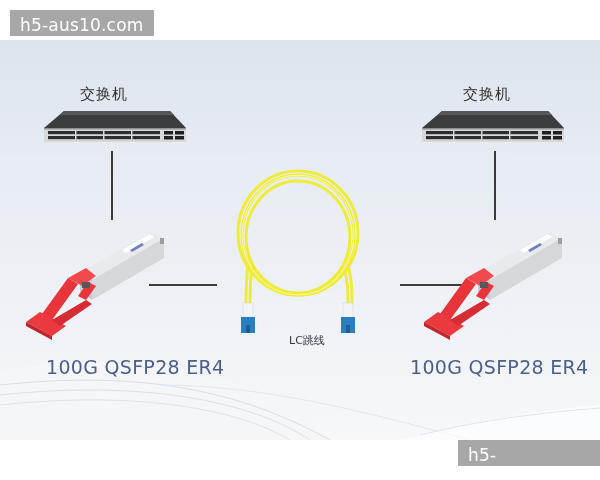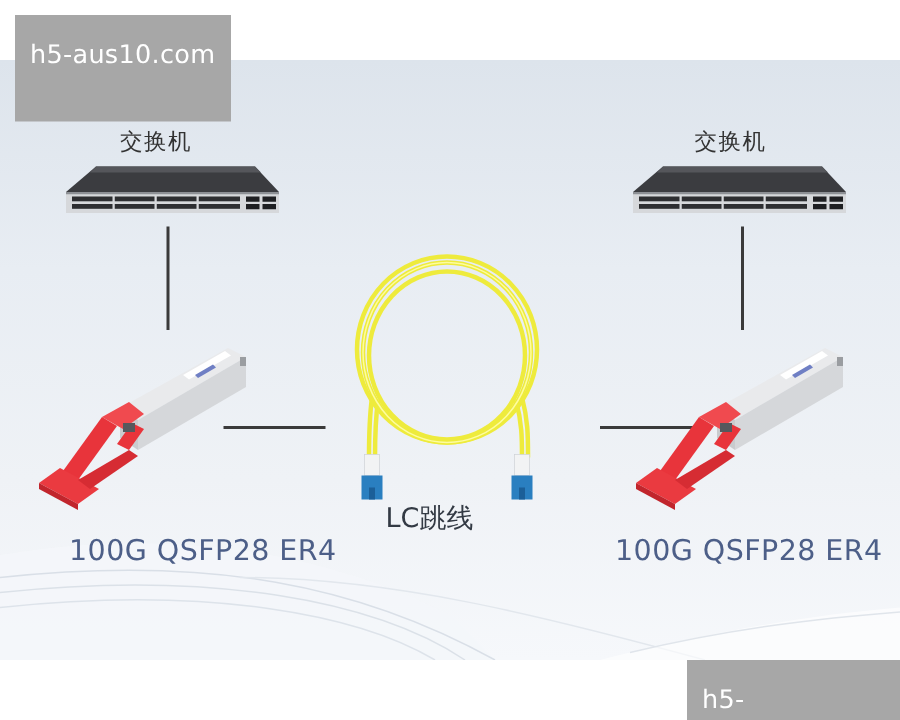--- a/index.html
+++ b/index.html
@@ -1,20 +1,20 @@
 <!DOCTYPE html>
 <html><head>
 <meta charset="utf-8">
 <style>
   html, body { margin:0; padding:0; }
   body { width:600px; height:480px; background:#ffffff; position:relative; overflow:hidden; font-family:"DejaVu Sans", sans-serif; }
   .canvas { position:absolute; left:0; top:40px; width:600px; height:400px; overflow:hidden;
     background: linear-gradient(180deg, #dde4ec 0%, #e8edf3 35%, #eff2f6 70%, #f6f8fb 100%); }
   .wave { position:absolute; left:0; top:0; width:600px; height:400px; }
-  .watermark { position:absolute; background:#a7a7a7; color:#ffffff; font-family:"DejaVu Sans", sans-serif; font-size:17px; letter-spacing:0.2px; padding:12px 10px; height:47px; line-height:30px; }
+  .watermark { position:absolute; background:#a7a7a7; color:#ffffff; font-family:"DejaVu Sans", sans-serif; font-size:17px; letter-spacing:0.2px; padding:0 10px; height:26px; line-height:30px; }
   .wm-top { left:10px; top:10px; }
   .wm-bottom { left:458px; top:440px; }
   .label { position:absolute; font-size:15px; color:#333a44; white-space:nowrap; }
   .label-switch { font-size:15px; color:#333; letter-spacing:1px; }
   .model { position:absolute; font-size:19px; color:#4d5f88; white-space:nowrap; letter-spacing:0.3px; }
   .line-v { position:absolute; width:1.5px; background:#3a3a3a; }
   .line-h { position:absolute; height:1.5px; background:#3a3a3a; }
   .switch { position:absolute; width:146px; height:34px; }
   .module { position:absolute; width:160px; height:120px; }
   .cable { position:absolute; }
@@ -135,19 +135,19 @@
 
     <rect x="15" y="138" width="10" height="14" fill="#f2f3f4" stroke="#cfd3d7" stroke-width="0.5"></rect>
     <rect x="115" y="138" width="10" height="14" fill="#f2f3f4" stroke="#cfd3d7" stroke-width="0.5"></rect>
 
     <rect x="13" y="152" width="14" height="16" fill="#2a7fc0"></rect>
     <rect x="18" y="160" width="4" height="8" fill="#1b5f98"></rect>
     <rect x="113" y="152" width="14" height="16" fill="#2a7fc0"></rect>
     <rect x="118" y="160" width="4" height="8" fill="#1b5f98"></rect>
   </svg>
 
-  <div class="label" style="left:257px; top:293px; font-size:18px;">LC跳线</div>
+  <div class="label" style="left:289px; top:293px; font-size:11px;">LC跳线</div>
   <div class="model" style="left:46px; top:316px;">100G QSFP28 ER4</div>
   <div class="model" style="left:410px; top:316px;">100G QSFP28 ER4</div>
 </div>
 
 <div class="watermark wm-top">h5-aus10.com</div>
 <div class="watermark wm-bottom">h5-aus10.com</div>
 
 </body></html>

